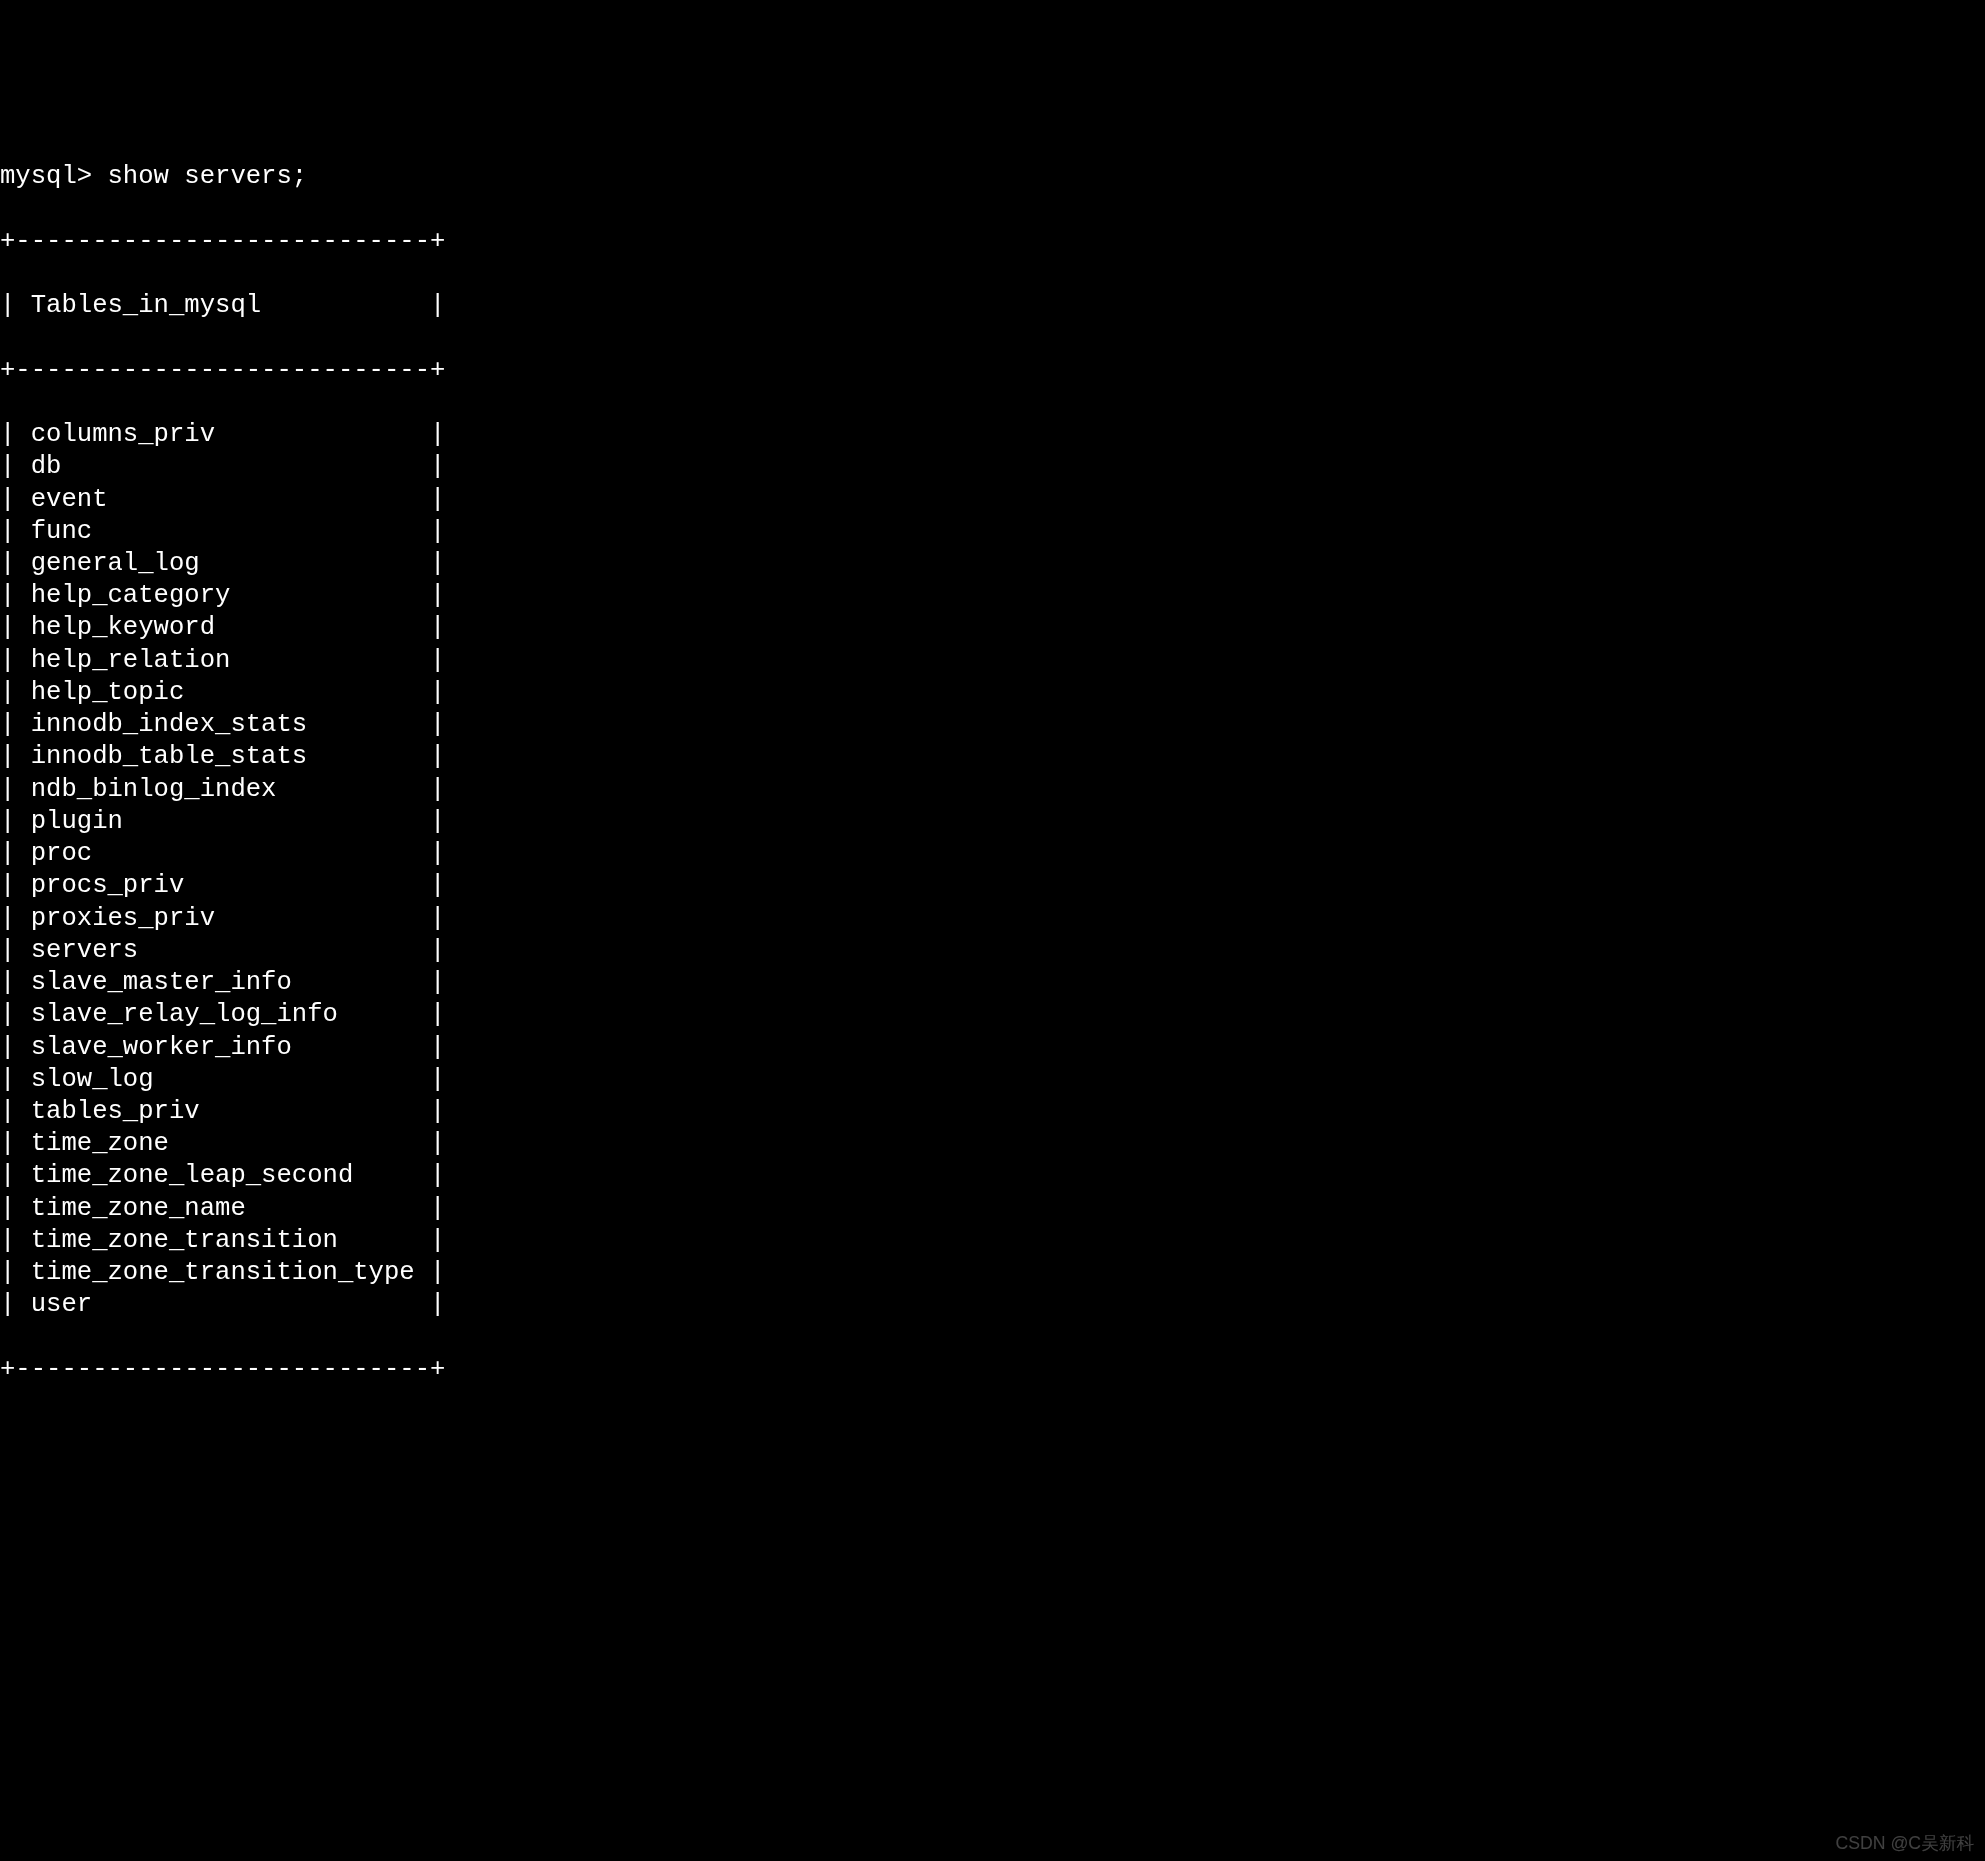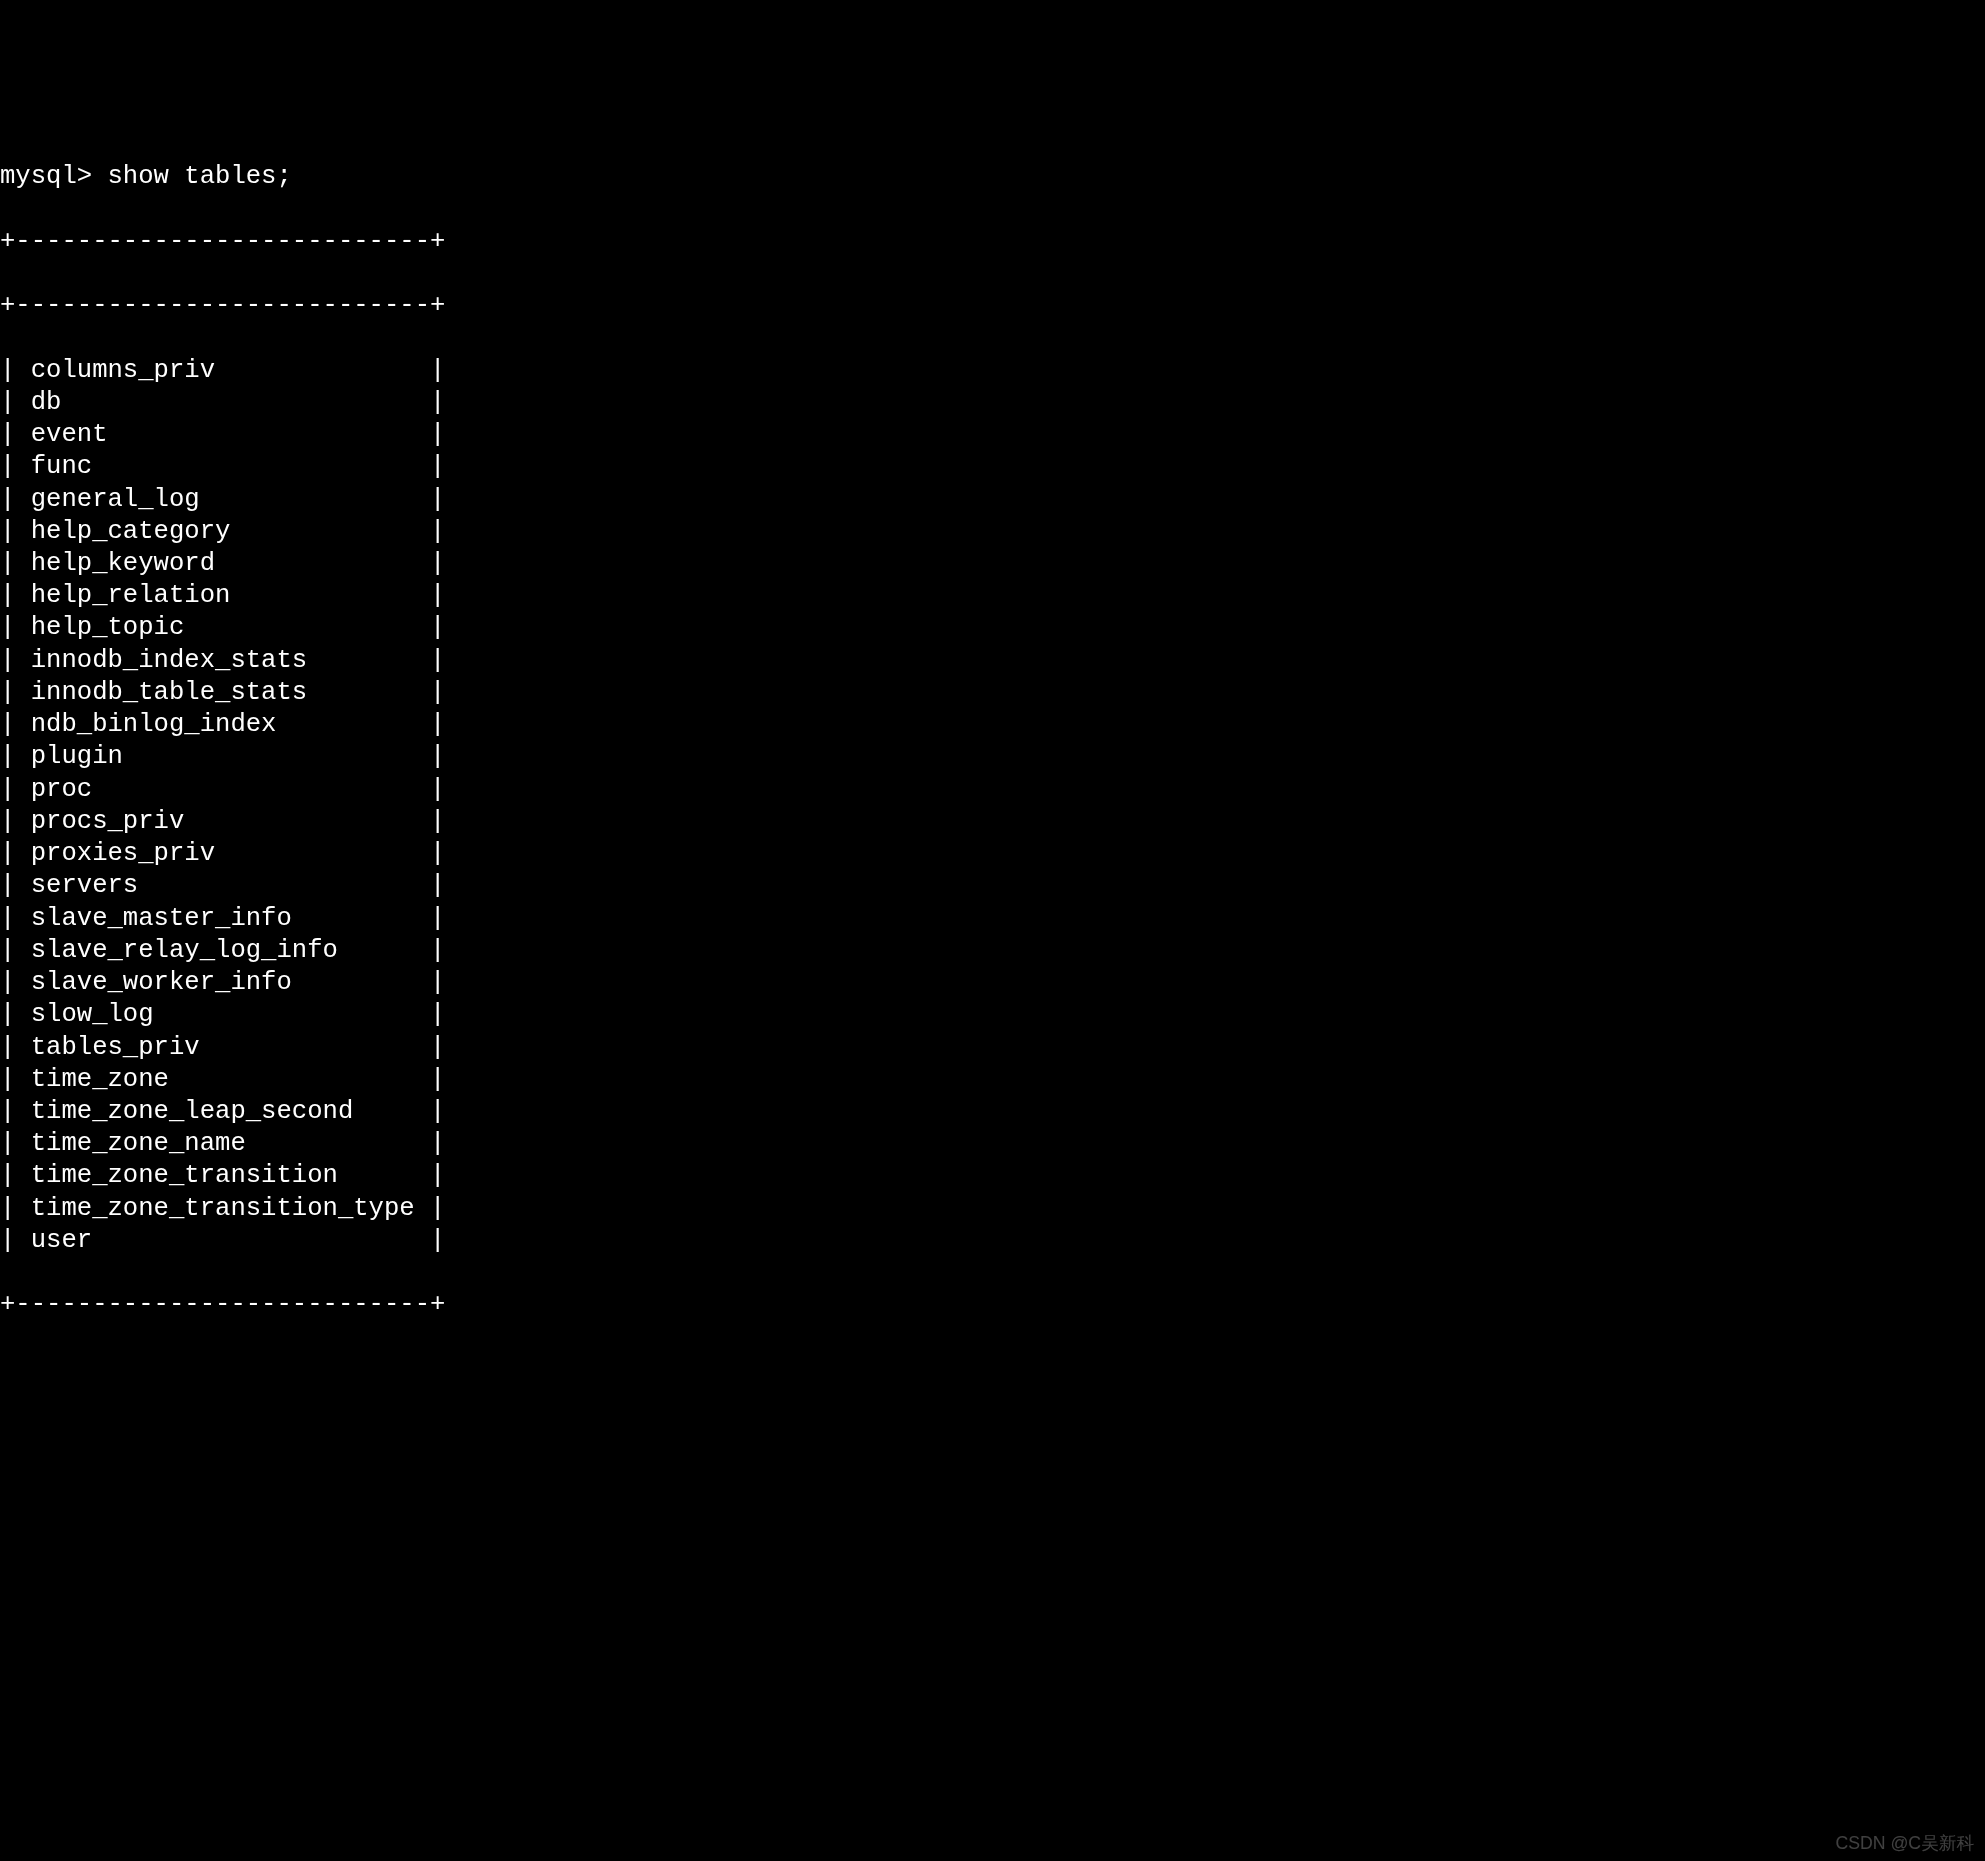--- a/index.html
+++ b/index.html
@@ -35,22 +35,23 @@
       white-space: nowrap;
       margin-left: 12px;
     }
   </style>
 </head>
 <body>
 
 
 
 <div class="terminal">
-<span class="line"><span>mysql&gt; </span><span>show tables;</span></span>
+<span class="line"><span>mysql&gt; </span><span>show servers;</span></span>
 <span class="line">+---------------------------+</span>
+<span class="line">| Tables_in_mysql           |</span>
 <span class="line">+---------------------------+</span>
 <div><span class="line">| columns_priv              |</span><span class="line">| db                        |</span><span class="line">| event                     |</span><span class="line">| func                      |</span><span class="line">| general_log               |</span><span class="line">| help_category             |</span><span class="line">| help_keyword              |</span><span class="line">| help_relation             |</span><span class="line">| help_topic                |</span><span class="line">| innodb_index_stats        |</span><span class="line">| innodb_table_stats        |</span><span class="line">| ndb_binlog_index          |</span><span class="line">| plugin                    |</span><span class="line">| proc                      |</span><span class="line">| procs_priv                |</span><span class="line">| proxies_priv              |</span><span class="line">| servers                   |</span><span class="line">| slave_master_info         |</span><span class="line">| slave_relay_log_info      |</span><span class="line">| slave_worker_info         |</span><span class="line">| slow_log                  |</span><span class="line">| tables_priv               |</span><span class="line">| time_zone                 |</span><span class="line">| time_zone_leap_second     |</span><span class="line">| time_zone_name            |</span><span class="line">| time_zone_transition      |</span><span class="line">| time_zone_transition_type |</span><span class="line">| user                      |</span></div>
 <span class="line">+---------------------------+</span>
 </div>
 
 <div class="watermark">CSDN @C吴新科</div>
 
 
 
 

